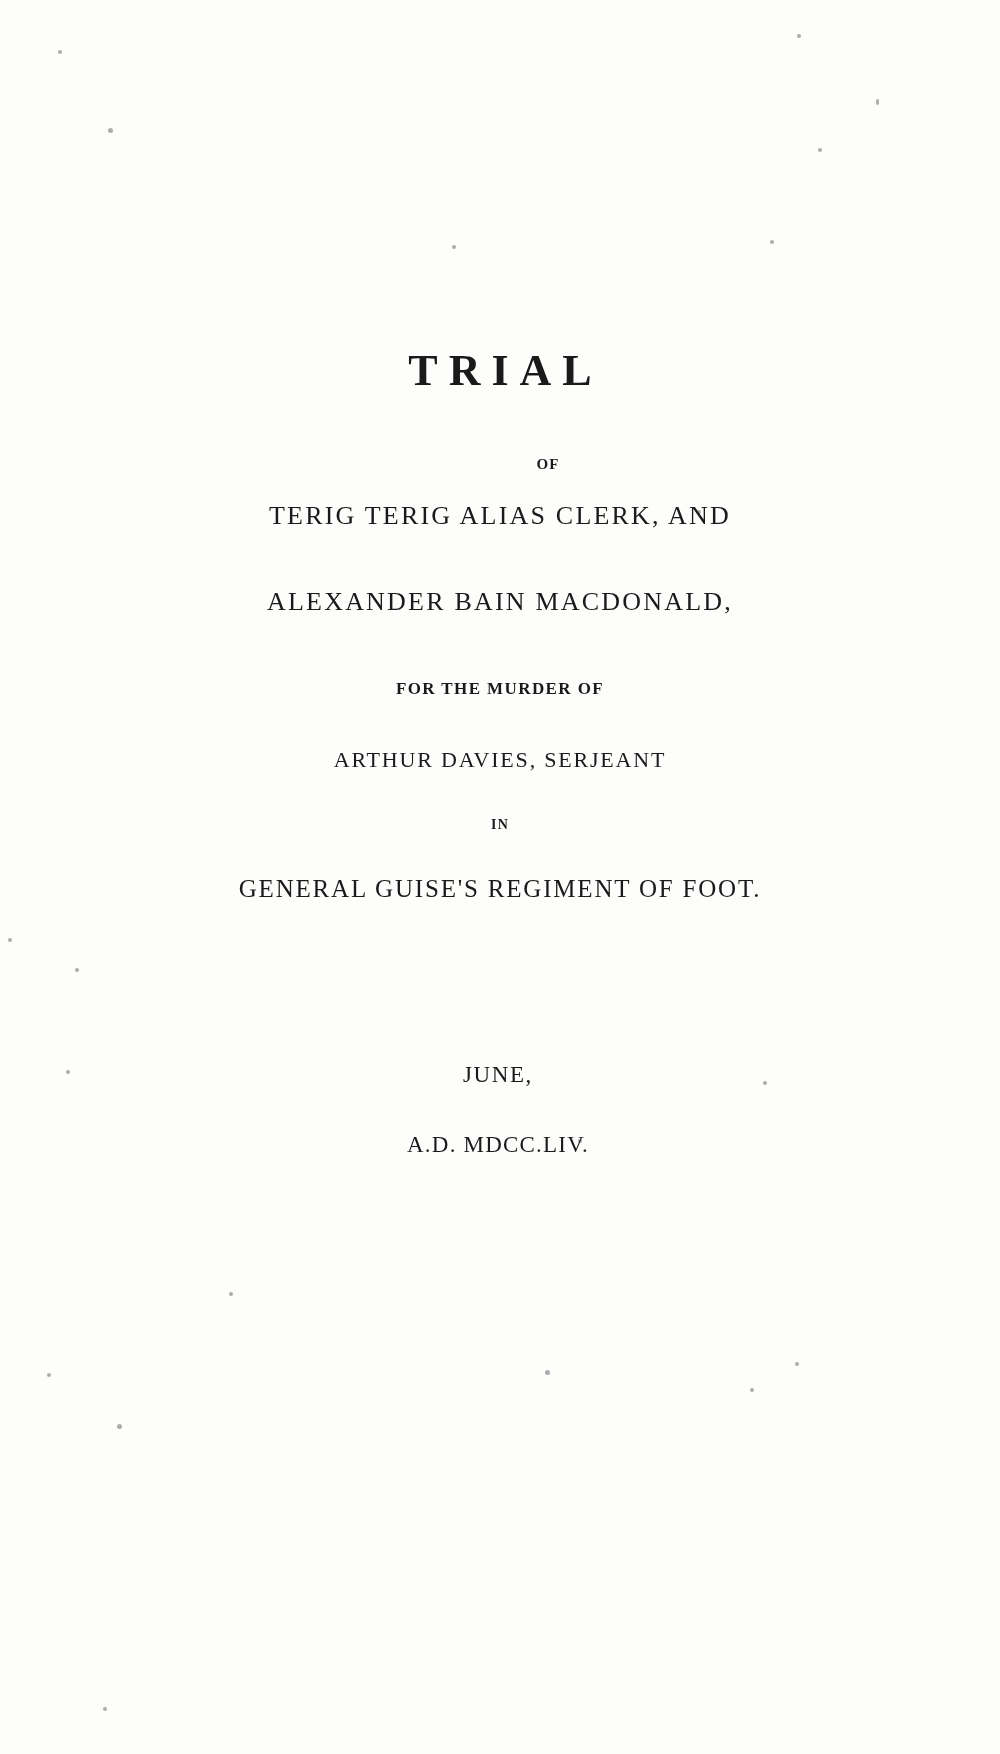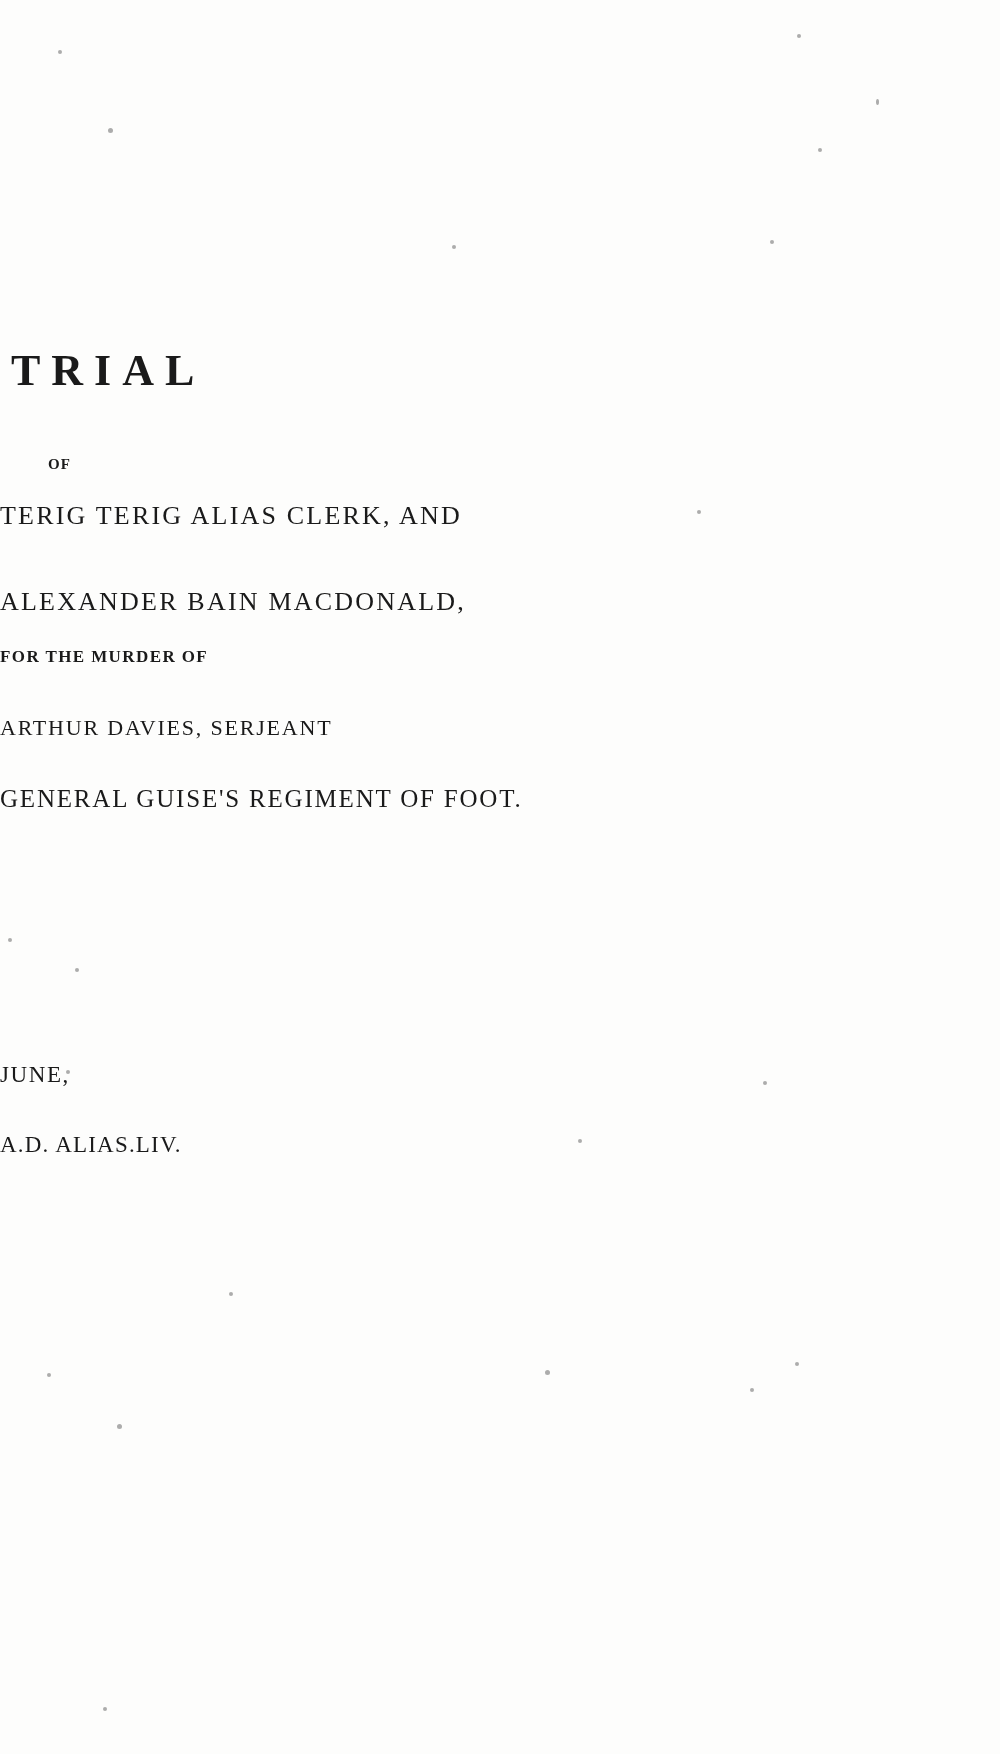--- a/index.html
+++ b/index.html
@@ -34,21 +34,21 @@
     position: absolute;
     left: 0;
     right: 0;
     top: 345px;
     text-align: center;
   }
 
   .line {
     display: block;
     width: 100%;
-    text-align: left;
+    text-align: center;
     white-space: nowrap;
   }
 
   .main-title {
     font-size: 44px;
     font-weight: 700;
     letter-spacing: 11px;
     margin-bottom: 60px;
     text-indent: 11px;
   }
@@ -61,21 +61,21 @@
 
   .of-line { margin-bottom: 28px; padding-left: 48px; }
 
   .name-line {
     font-size: 26px;
     font-weight: 400;
     letter-spacing: 2.2px;
   }
 
   .name-line-1 { margin-bottom: 56px; }
-  .name-line-2 { margin-bottom: 30px; }
+  .name-line-2 { margin-bottom: 62px; }
 
   .for-line {
     font-size: 17px;
     font-weight: 700;
     letter-spacing: 1.4px;
     margin-bottom: 48px;
   }
 
   .victim-line {
     font-size: 22px;
@@ -140,21 +140,22 @@
   <div class="speck" style="left:117px; top:1424px;width:5px; height:5px;"></div>
   <div class="speck" style="left:103px; top:1707px;width:4px; height:4px;"></div>
 
   <div class="title-block">
     <span class="line main-title">TRIAL</span>
     <span class="line small-caps of-line">OF</span>
     <span class="line name-line name-line-1">TERIG TERIG ALIAS CLERK, AND</span>
     <span class="line name-line name-line-2">ALEXANDER BAIN MACDONALD,</span>
     <span class="line for-line">FOR THE MURDER OF</span>
     <span class="line victim-line">ARTHUR DAVIES, SERJEANT</span>
+    <span class="line in-line">IN</span>
     <span class="line regiment-line">GENERAL GUISE'S REGIMENT OF FOOT.</span>
   </div>
 
   <div class="date-block">
     <span class="line month-line">JUNE,</span>
-    <span class="line year-line">A.D. ALIAS.LIV.</span>
+    <span class="line year-line">A.D. MDCC.LIV.</span>
   </div>
 
 </div>
 
 </body></html>

